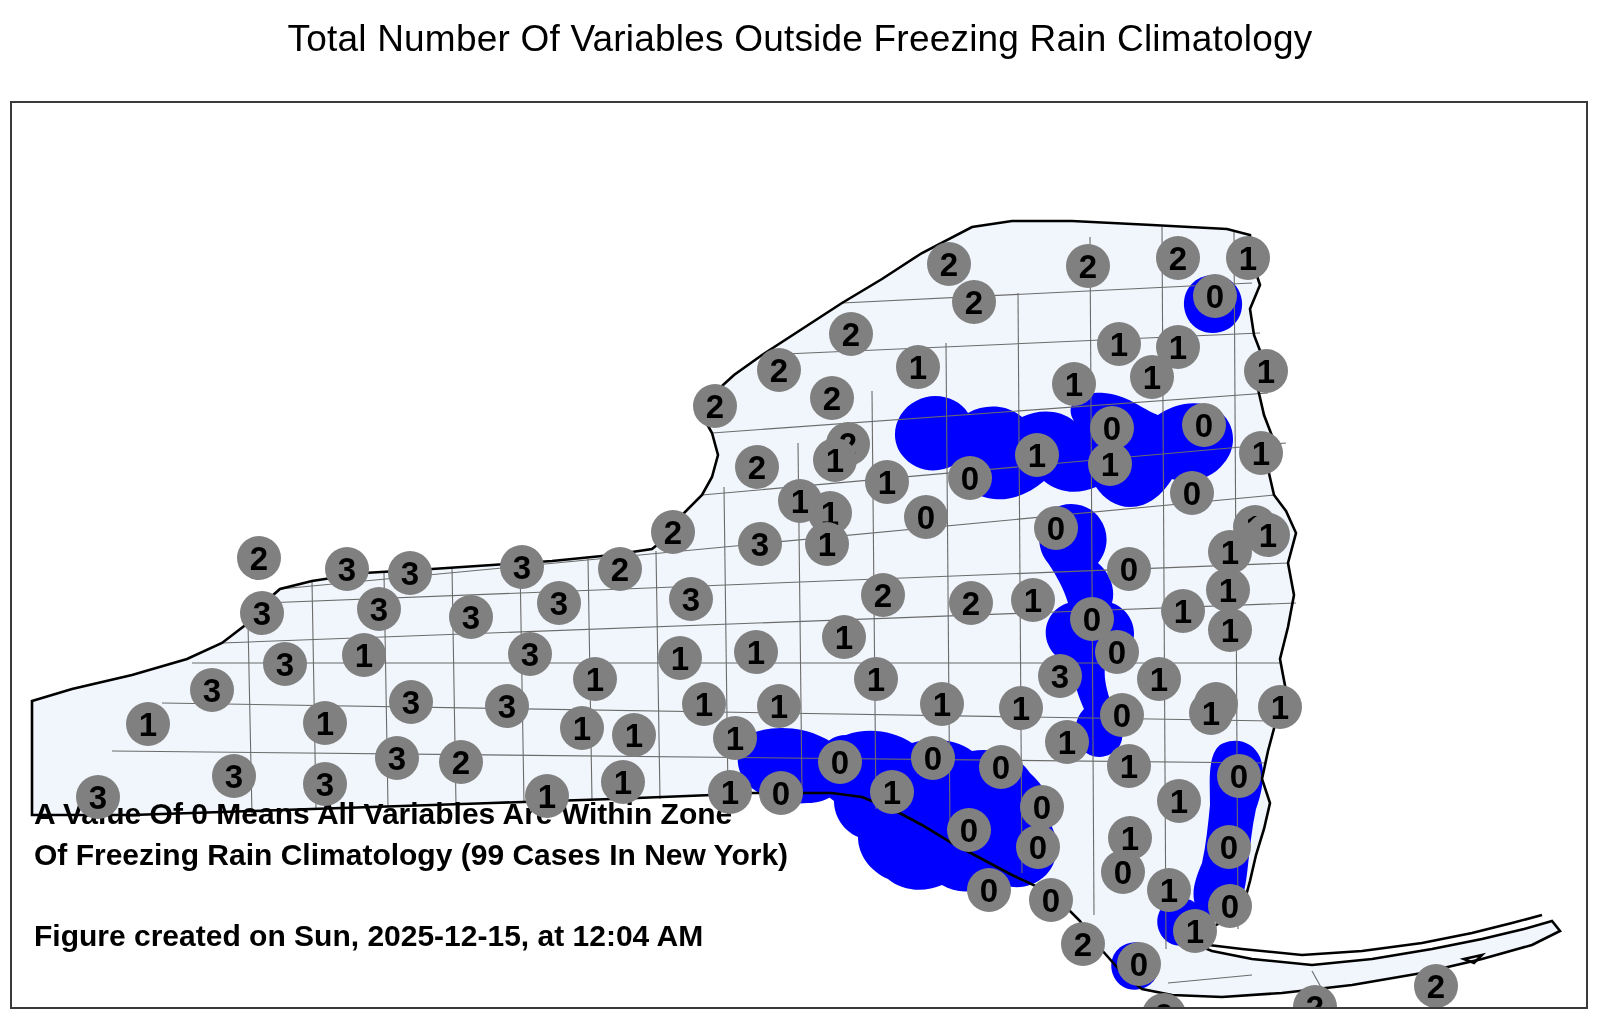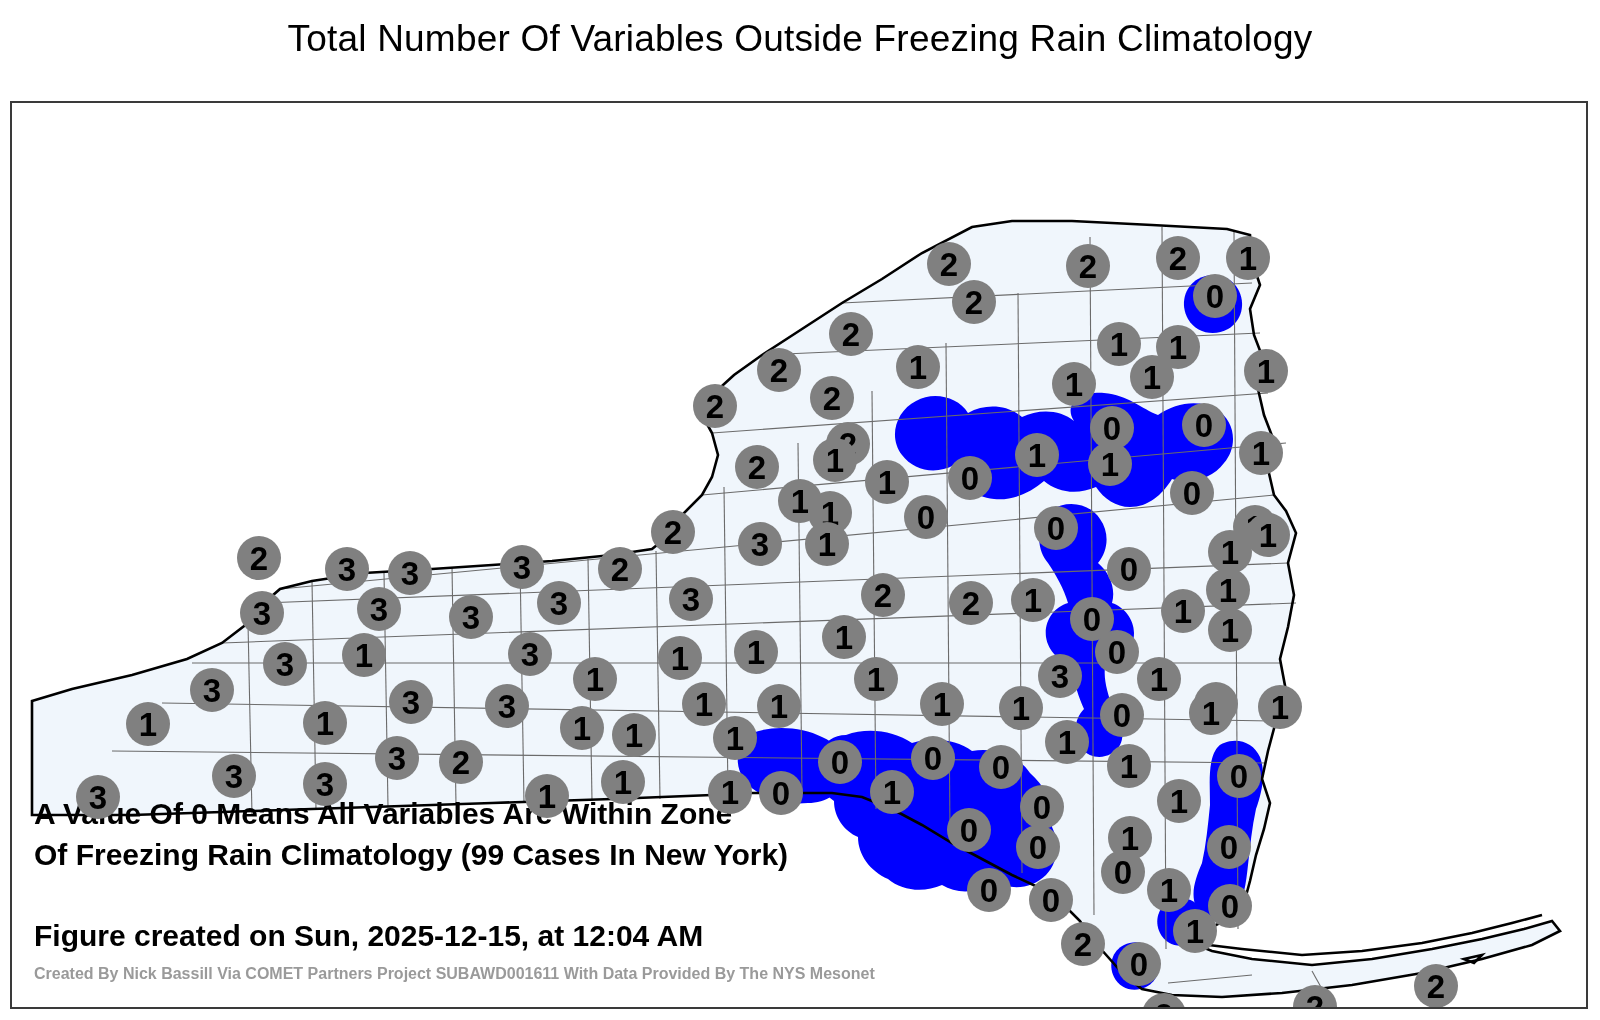--- a/index.html
+++ b/index.html
@@ -160,21 +160,20 @@
         <path d="
           M 1180,840 L 1230,846 L 1290,852 L 1350,848 L 1410,840 L 1460,830
           L 1500,820 L 1530,812"></path>
         <path d="M 1452,856 L 1470,852 L 1462,860 Z"></path>
       </g>
     </svg>
 
     <div class="annot" id="note">A Value Of 0 Means All Variables Are Within Zone
 Of Freezing Rain Climatology (99 Cases In New York)</div>
     <div class="annot" id="created">Figure created on Sun, 2025-12-15, at 12:04 AM</div>
-    <div class="annot" id="credit">Created By Nick Bassill Via COMET Partners Project SUBAWD001611 With Data Provided By The NYS Mesonet</div>
 
     <div id="stations">
         <div class="stn" style="left: 937px; top: 161px; background: rgb(128, 128, 128); color: rgb(0, 0, 0);">2</div>
         <div class="stn" style="left: 962px; top: 199px; background: rgb(128, 128, 128); color: rgb(0, 0, 0);">2</div>
         <div class="stn" style="left: 1076px; top: 163px; background: rgb(128, 128, 128); color: rgb(0, 0, 0);">2</div>
         <div class="stn" style="left: 1166px; top: 155px; background: rgb(128, 128, 128); color: rgb(0, 0, 0);">2</div>
         <div class="stn" style="left: 1236px; top: 155px; background: rgb(128, 128, 128); color: rgb(0, 0, 0);">1</div>
         <div class="stn" style="left: 1203px; top: 193px; background: rgb(128, 128, 128); color: rgb(0, 0, 0);">0</div>
         <div class="stn" style="left: 839px; top: 231px; background: rgb(128, 128, 128); color: rgb(0, 0, 0);">2</div>
         <div class="stn" style="left: 767px; top: 267px; background: rgb(128, 128, 128); color: rgb(0, 0, 0);">2</div>

